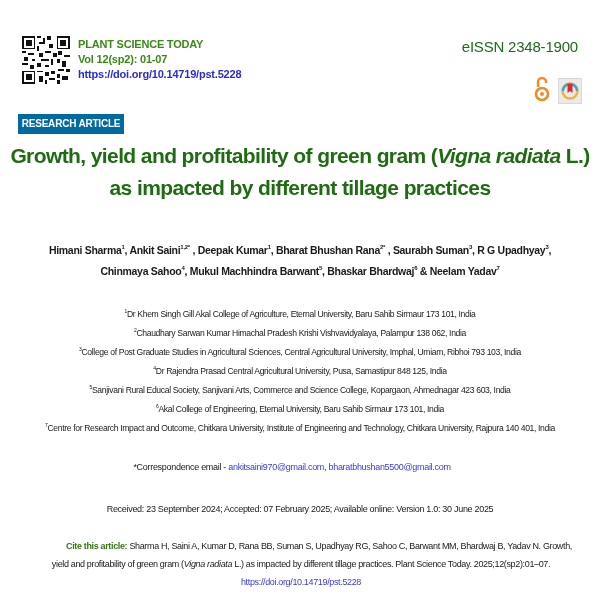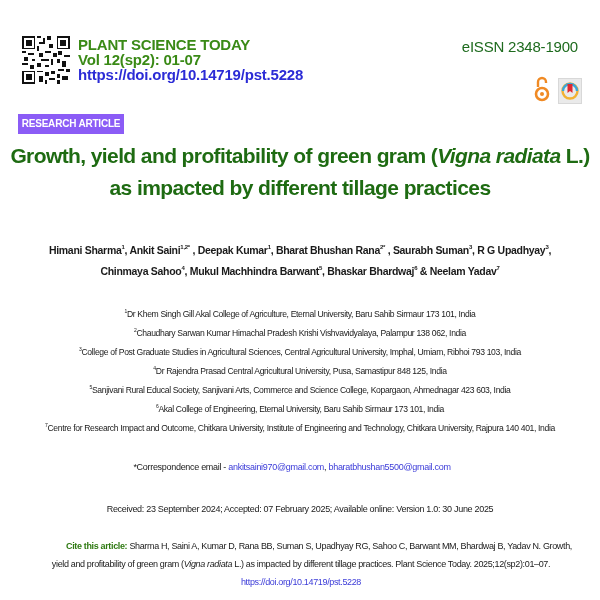--- a/index.html
+++ b/index.html
@@ -1,29 +1,29 @@
 <!DOCTYPE html>
 <html><head>
 <meta charset="utf-8">
 <style>
   html, body { margin:0; padding:0; background:#ffffff; }
   body { width:600px; height:600px; position:relative; overflow:hidden;
          font-family:"Liberation Sans", sans-serif; color:#1a1a1a; }
   .qr { position:absolute; left:22px; top:36px; width:48px; height:48px; }
-  .journal { position:absolute; left:78px; top:37px; font-size:15px; line-height:15px;
+  .journal { position:absolute; left:78px; top:37px; font-size:11px; line-height:15px;
              font-weight:bold; letter-spacing:-0.2px; }
   .journal .name { color:#3a8a16; }
   .journal .vol { color:#3a8a16; font-weight:bold; }
   .journal .doi { color:#2b2bd6; }
   .eissn { position:absolute; right:22px; top:38px; font-size:15px; font-weight:normal; color:#1e6b1e;
            letter-spacing:-0.2px; }
   .oa { position:absolute; left:534px; top:76px; width:16px; height:26px; }
   .crossmark { position:absolute; left:558px; top:78px; width:22px; height:24px; background:#eaeaea;
                border:1px solid #d8d8d8; }
-  .badge { position:absolute; left:18px; top:114px; width:106px; height:20px; background:#8b5cf6;
+  .badge { position:absolute; left:18px; top:114px; width:106px; height:20px; background:#0369a1;
            color:#ffffff; font-size:10px; font-weight:bold; line-height:20px; text-align:center;
            letter-spacing:-0.2px; }
   .title { position:absolute; left:0; top:140px; width:600px; text-align:center; color:#1e6b12;
            font-size:21px; font-weight:bold; line-height:32px; letter-spacing:-0.6px; }
   .title i { font-style:italic; }
   .authors { position:absolute; left:20px; top:240px; width:560px; text-align:center; font-size:10.5px;
              font-weight:bold; line-height:21px; color:#1a1a1a; letter-spacing:-0.3px; }
   .authors sup { font-size:6px; vertical-align:5px; line-height:0; }
   .affils { position:absolute; left:0; top:305px; width:600px; text-align:center; font-size:8.6px;
             line-height:19px; color:#1a1a1a; letter-spacing:-0.35px; }

